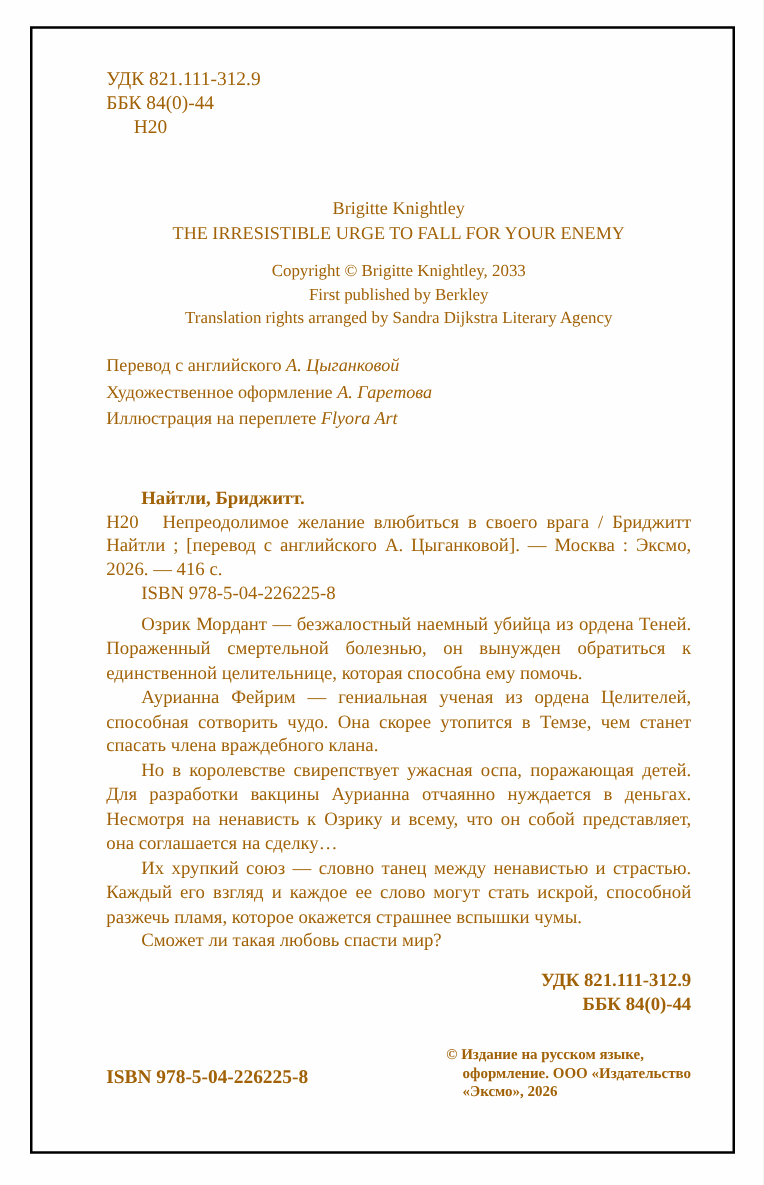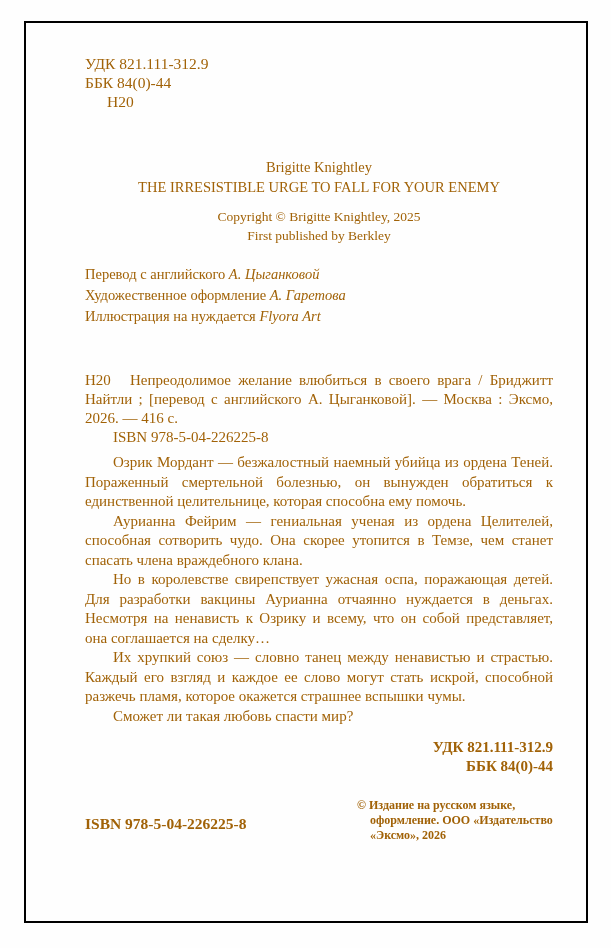--- a/index.html
+++ b/index.html
@@ -144,31 +144,33 @@
       <div class="code-line">ББК 84(0)-44</div>
       <div class="code-line code-n">Н20</div>
     </div>
 
     <div class="orig-block">
       <div>Brigitte Knightley</div>
       <div>THE IRRESISTIBLE URGE TO FALL FOR YOUR ENEMY</div>
     </div>
 
     <div class="orig-copyright">
-      <div>Copyright © Brigitte Knightley, 2025</div>
+      <div>Copyright © Brigitte Knightley, 2033</div>
       <div>First published by Berkley</div>
+      <div>Translation rights arranged by Sandra Dijkstra Literary Agency</div>
     </div>
 
     <div class="credits">
       <div><span>Перевод с английского</span> <span class="credit-name">А. Цыганковой</span></div>
       <div><span>Художественное оформление</span> <span class="credit-name">А. Гаретова</span></div>
-      <div><span>Иллюстрация на нуждается</span> <span class="credit-name">Flyora Art</span></div>
+      <div><span>Иллюстрация на переплете</span> <span class="credit-name">Flyora Art</span></div>
     </div>
 
     <div class="card">
+      <div class="card-author">Найтли, Бриджитт.</div>
       <p class="card-entry">
         <span class="card-index">Н20</span><span>Непреодолимое желание влюбиться в своего врага / Бриджитт Найтли ; [перевод с английского А. Цыганковой]. — Москва : Эксмо, 2026. — 416 с.</span>
       </p>
       <div class="card-isbn">ISBN 978-5-04-226225-8</div>
     </div>
 
     <div class="annotation">
       <p>Озрик Мордант — безжалостный наемный убийца из ордена Теней. Пораженный смертельной болезнью, он вынужден обратиться к единственной целительнице, которая способна ему помочь.</p>
       <p>Аурианна Фейрим — гениальная ученая из ордена Целителей, способная сотворить чудо. Она скорее утопится в Темзе, чем станет спасать члена враждебного клана.</p>
       <p>Но в королевстве свирепствует ужасная оспа, поражающая детей. Для разработки вакцины Аурианна отчаянно нуждается в деньгах. Несмотря на ненависть к Озрику и всему, что он собой представляет, она соглашается на сделку…</p>

